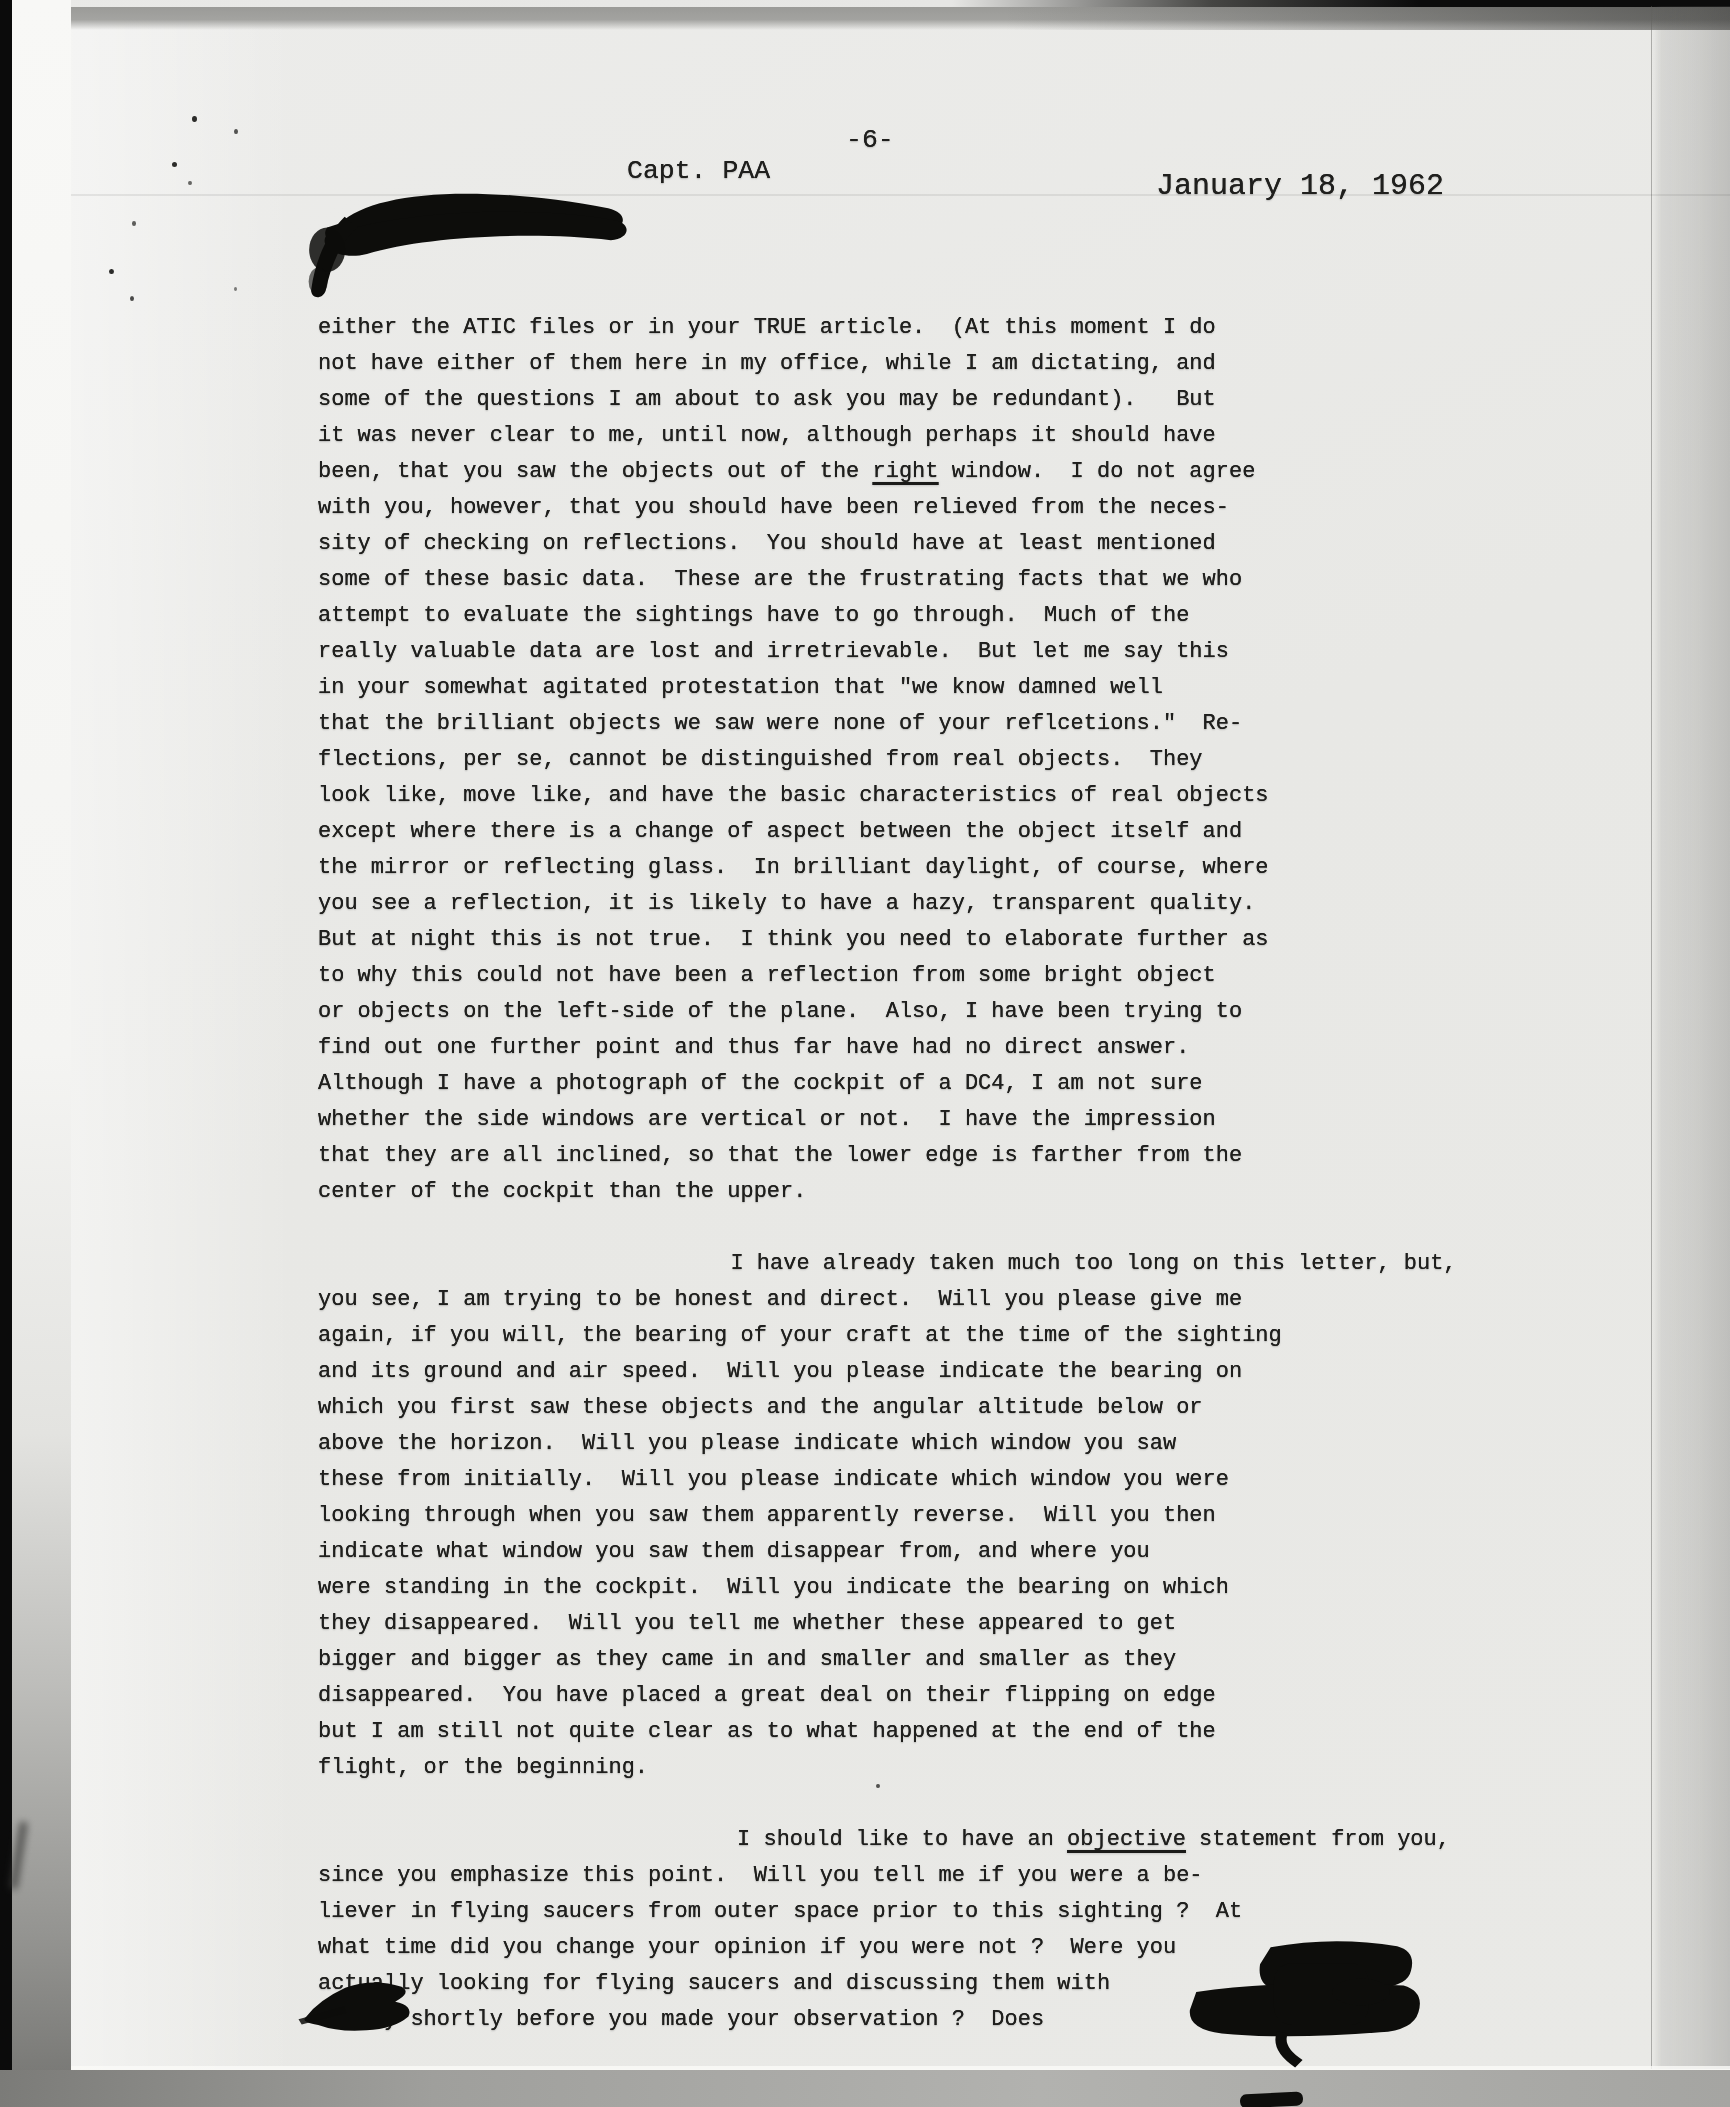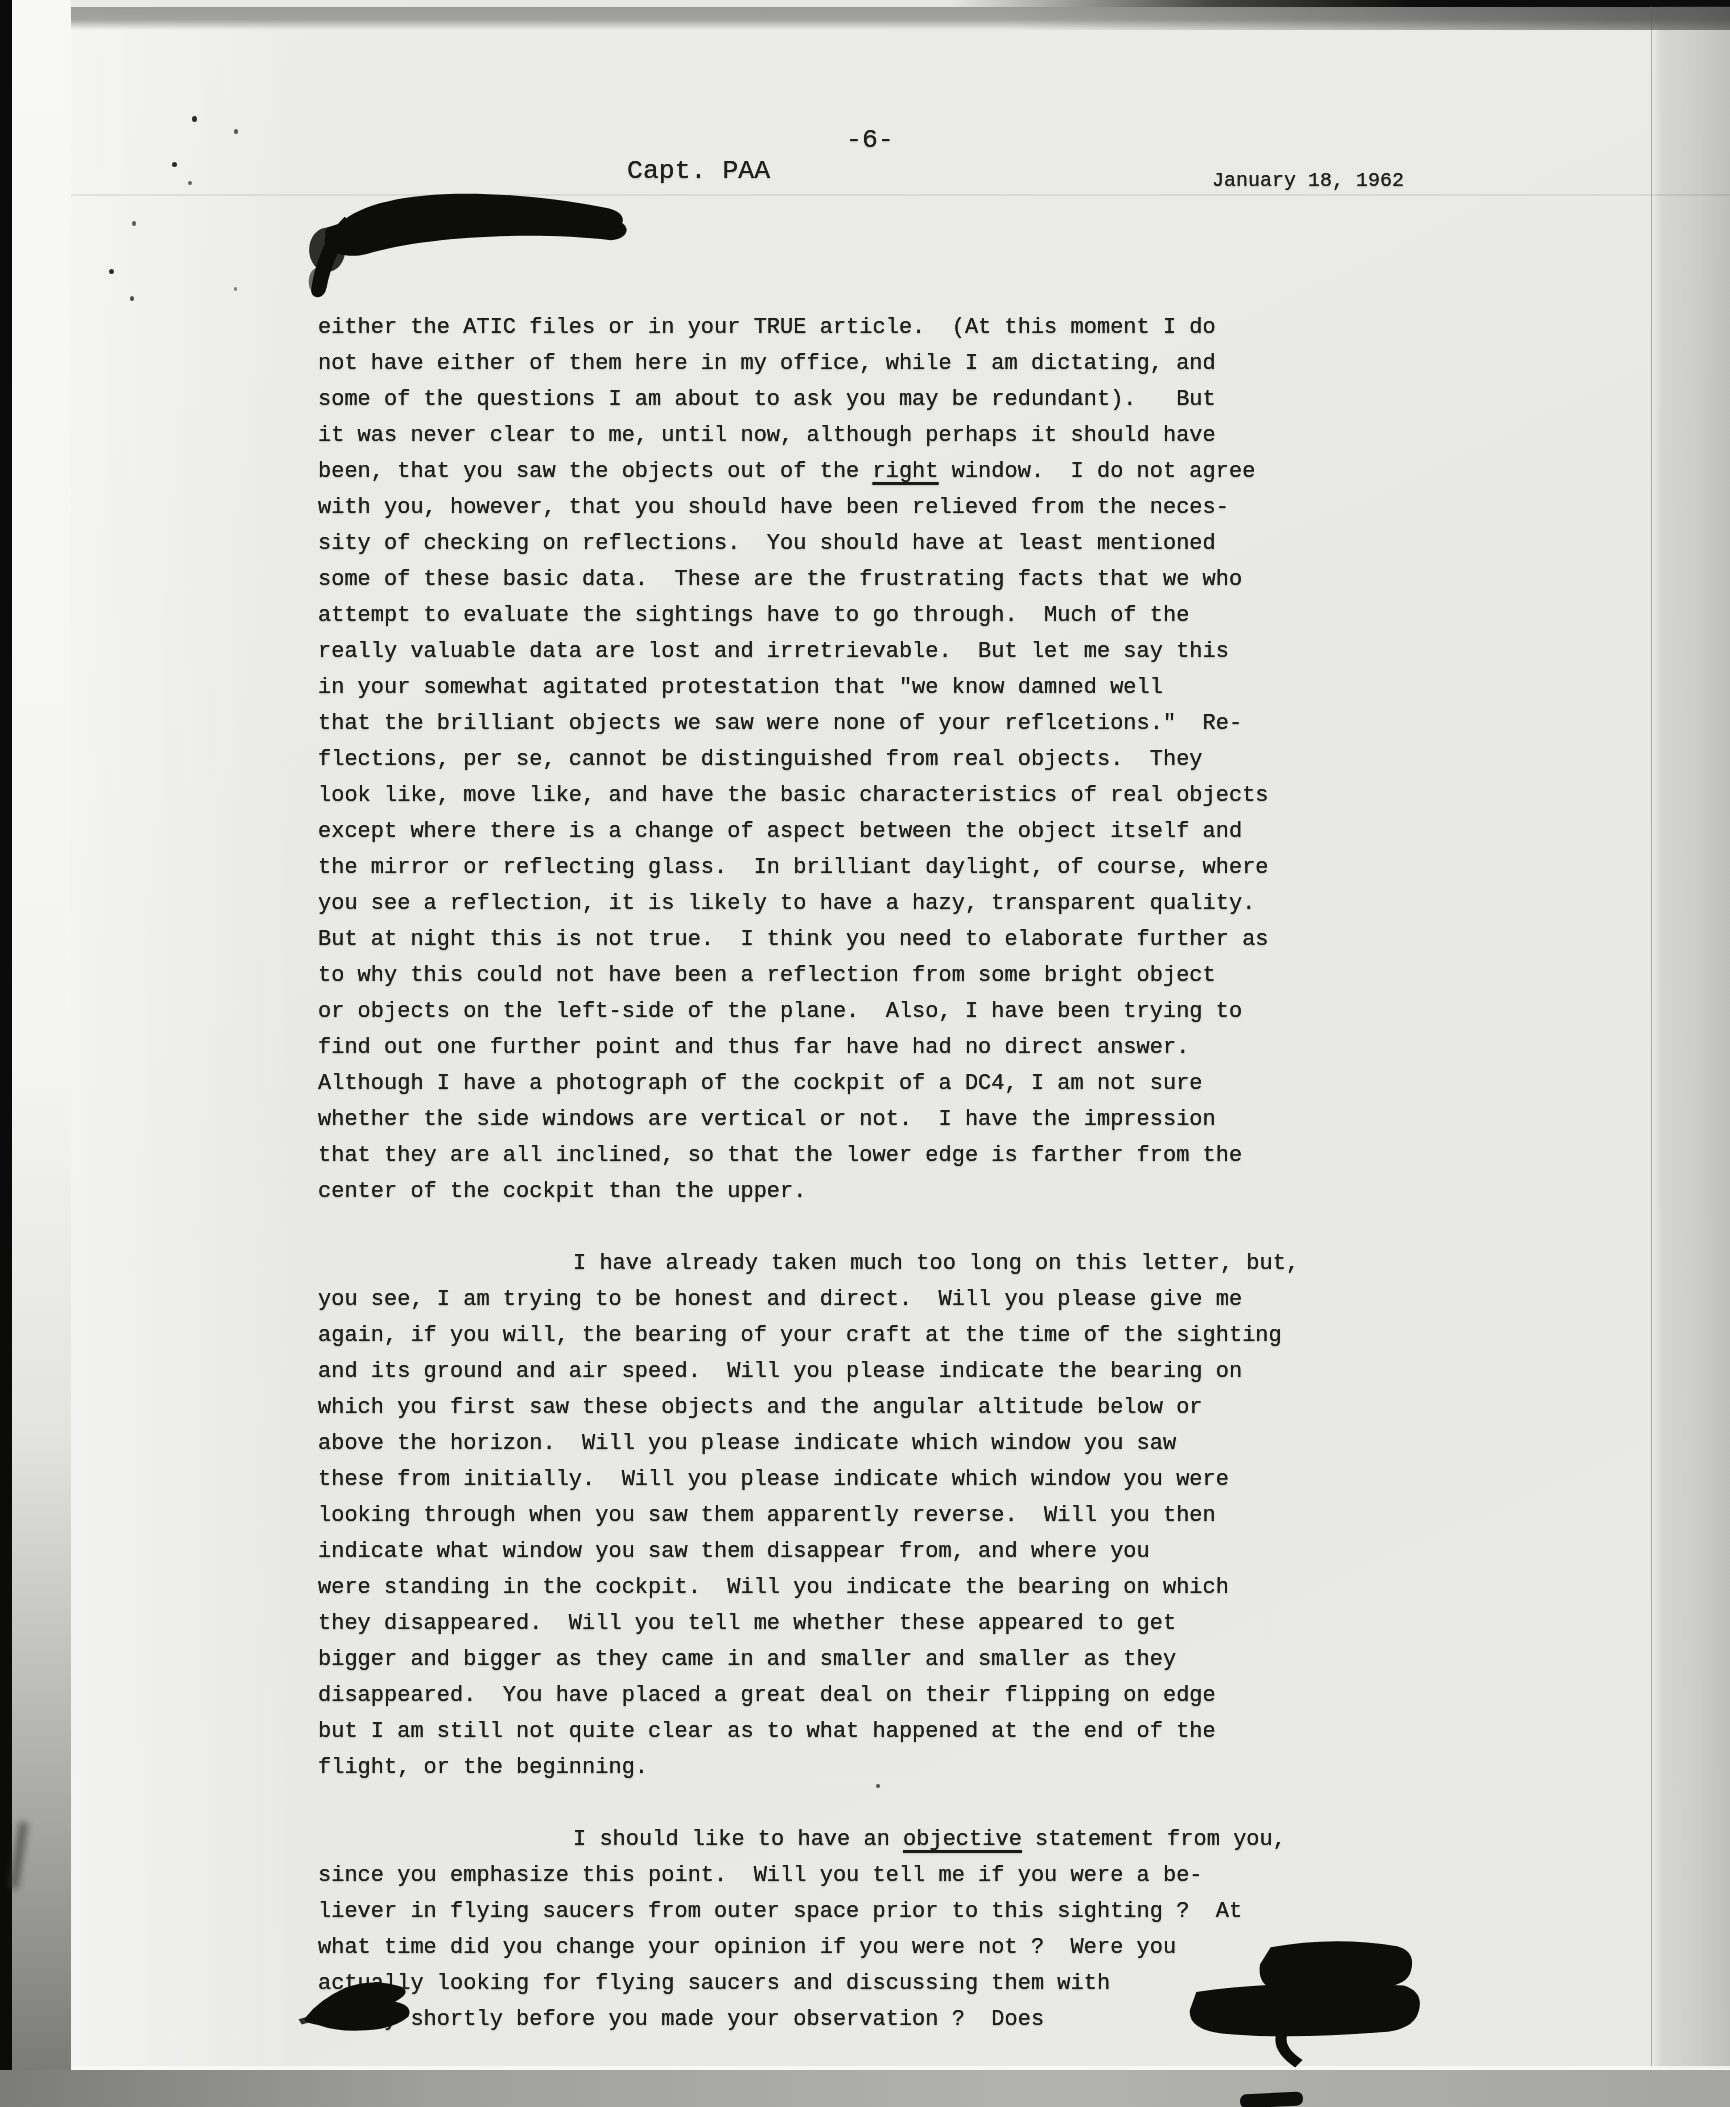--- a/index.html
+++ b/index.html
@@ -70,28 +70,28 @@
   }
   
   .typed {
     color: #1f1f1d;
     text-shadow: 0 0 0.5px rgba(28,28,26,.95), 0 0.5px 1.6px rgba(28,28,26,.25);
     filter: blur(0.2px);
     white-space: pre;
   }
   .page-number { position: absolute; left: 846px; top: 125px; font-size: 26.5px; }
   .addressee   { position: absolute; left: 627px; top: 156px; font-size: 26.5px; }
-  .date        { position: absolute; left: 1212px; top: 169px; font-size: 20px; }
+  .date        { position: absolute; left: 1156px; top: 169px; font-size: 30px; }
   .letter-body {
     position: absolute; left: 318px; top: 310px; width: 1296px;
     font-size: 22px; line-height: 36px;
   }
   .para + .para { margin-top: 36px; }
   .line { height: 36px; }
-  .para.indent .line.first { padding-left: 255px; }
+  .para.indent .line.first { padding-left: 255px; text-align: center; }
   .uline {
     text-decoration: underline;
     text-decoration-thickness: 2.7px;
     text-underline-offset: 4.8px;
     text-decoration-color: rgba(25,25,23,.9);
   }
   
   .redaction-svg { position: absolute; }
   .redaction-svg path, .redaction-svg ellipse, .redaction-svg rect { fill: #0d0d0b; }
 </style>

